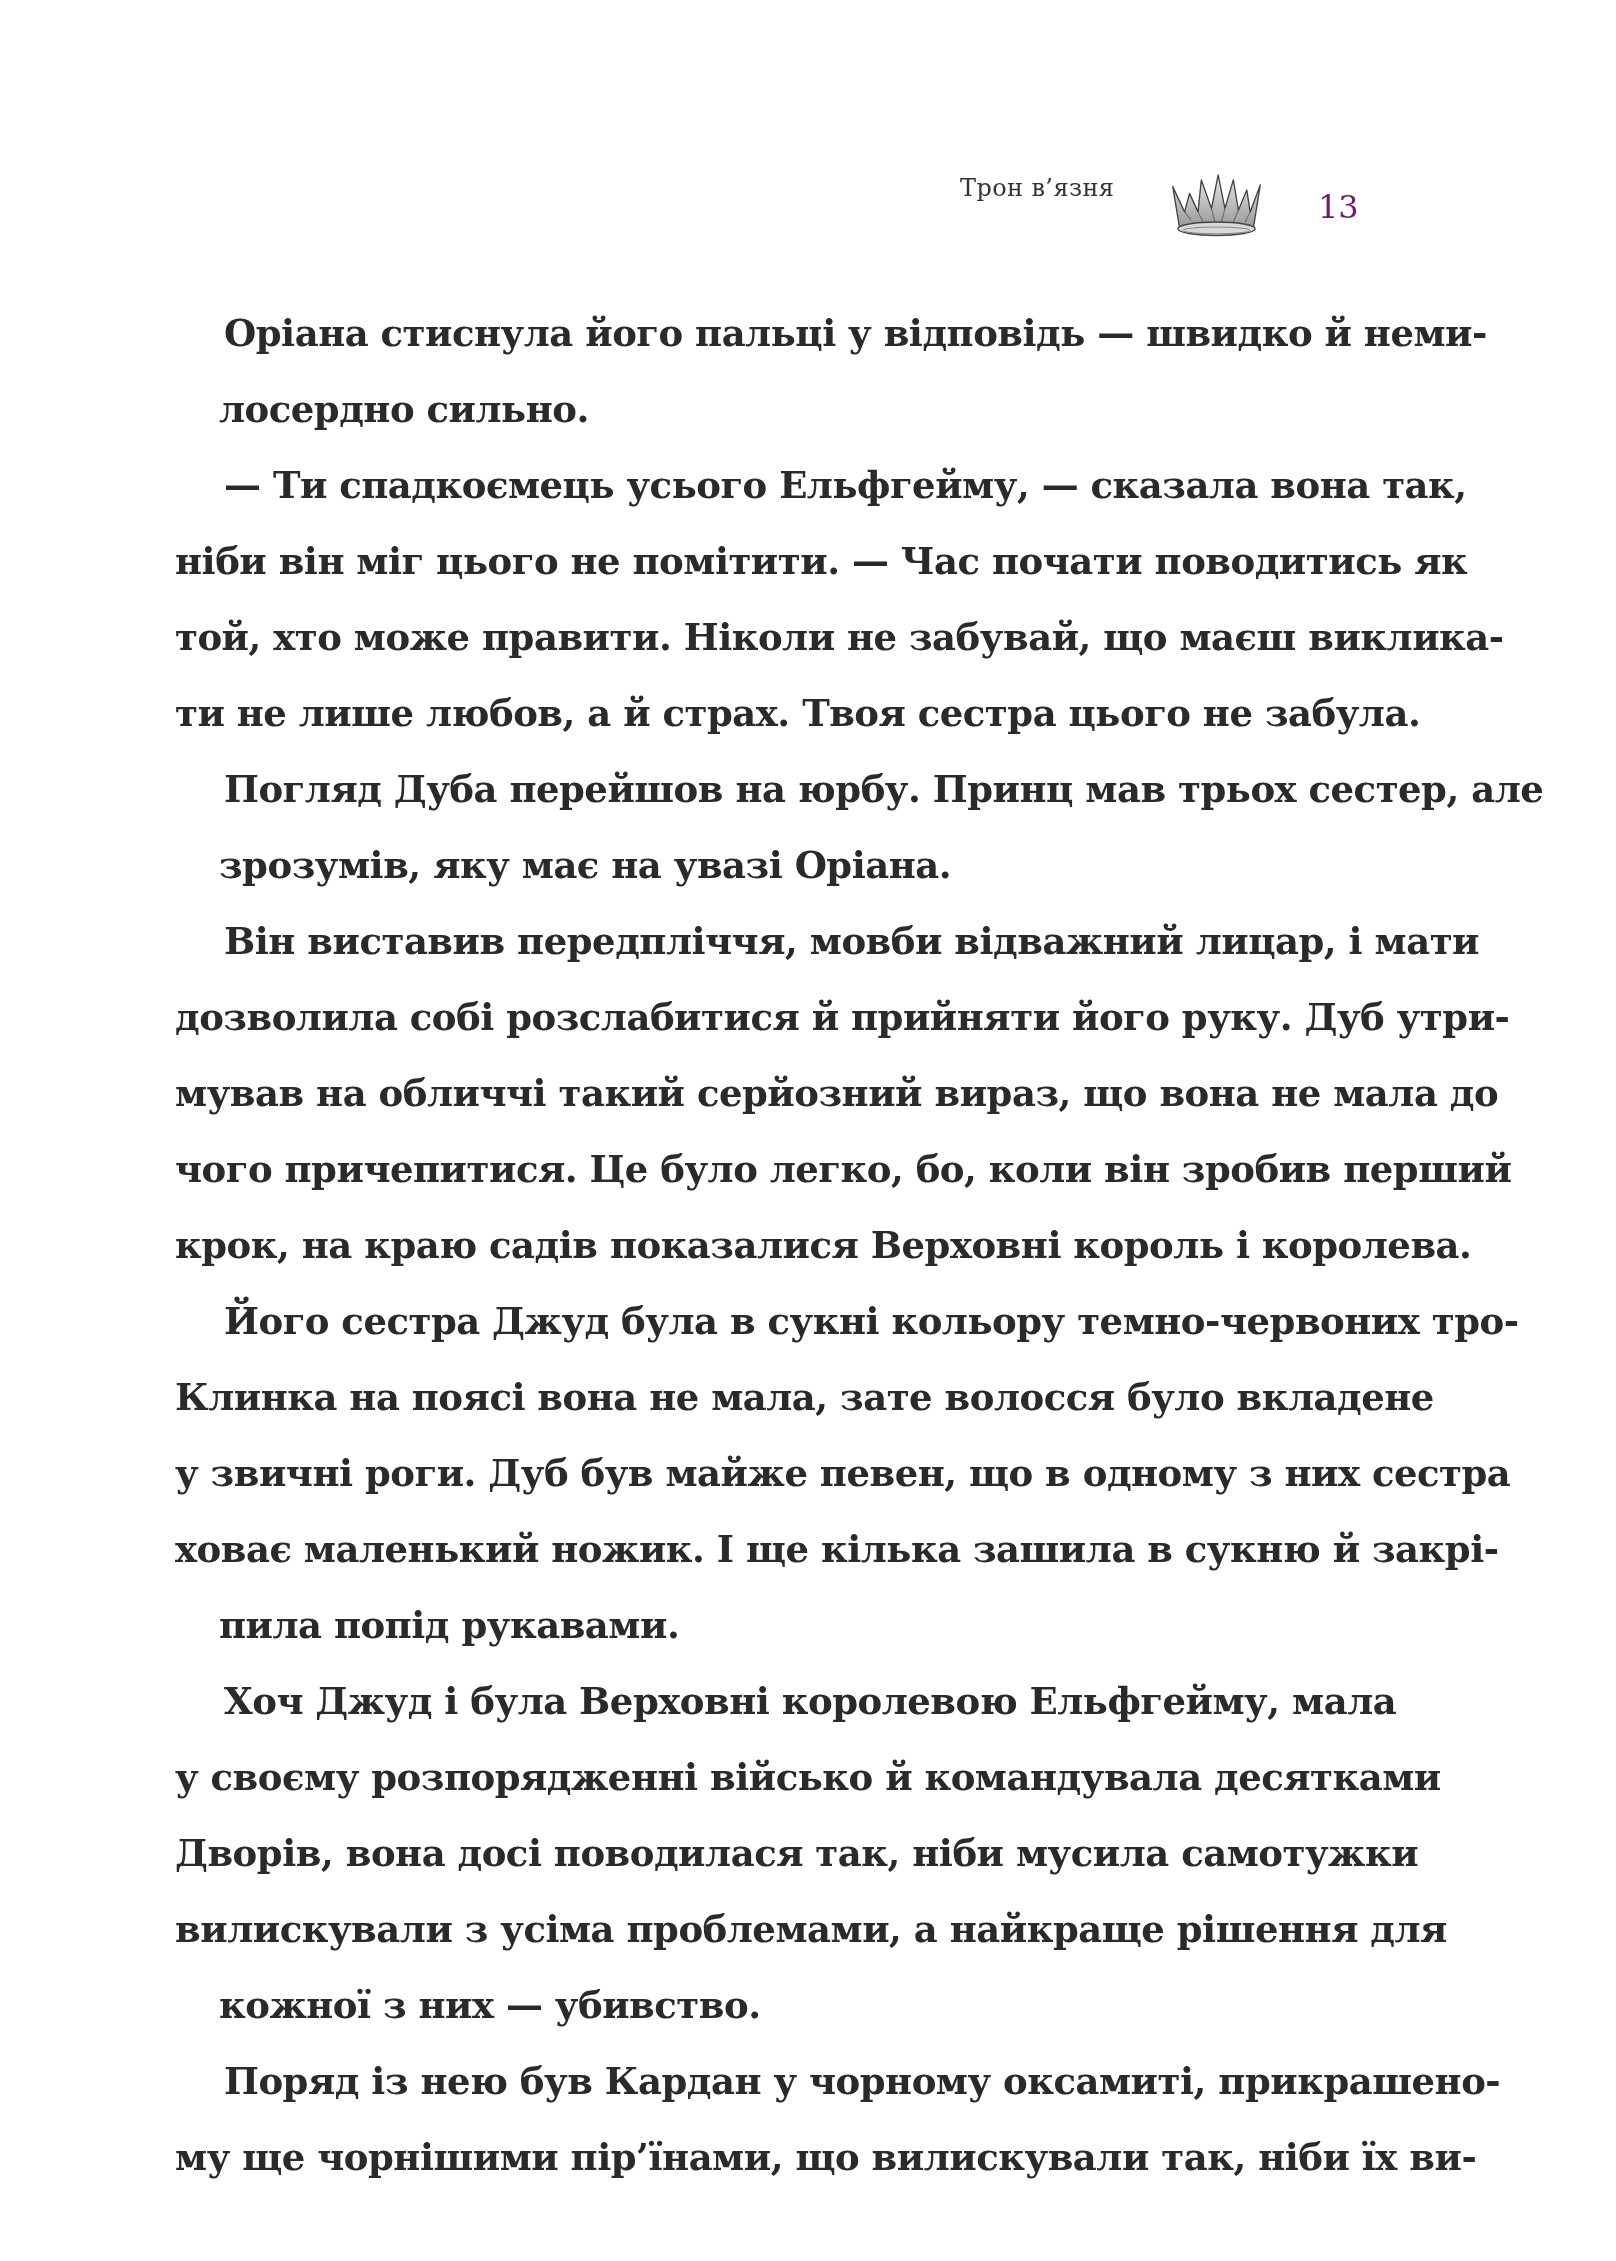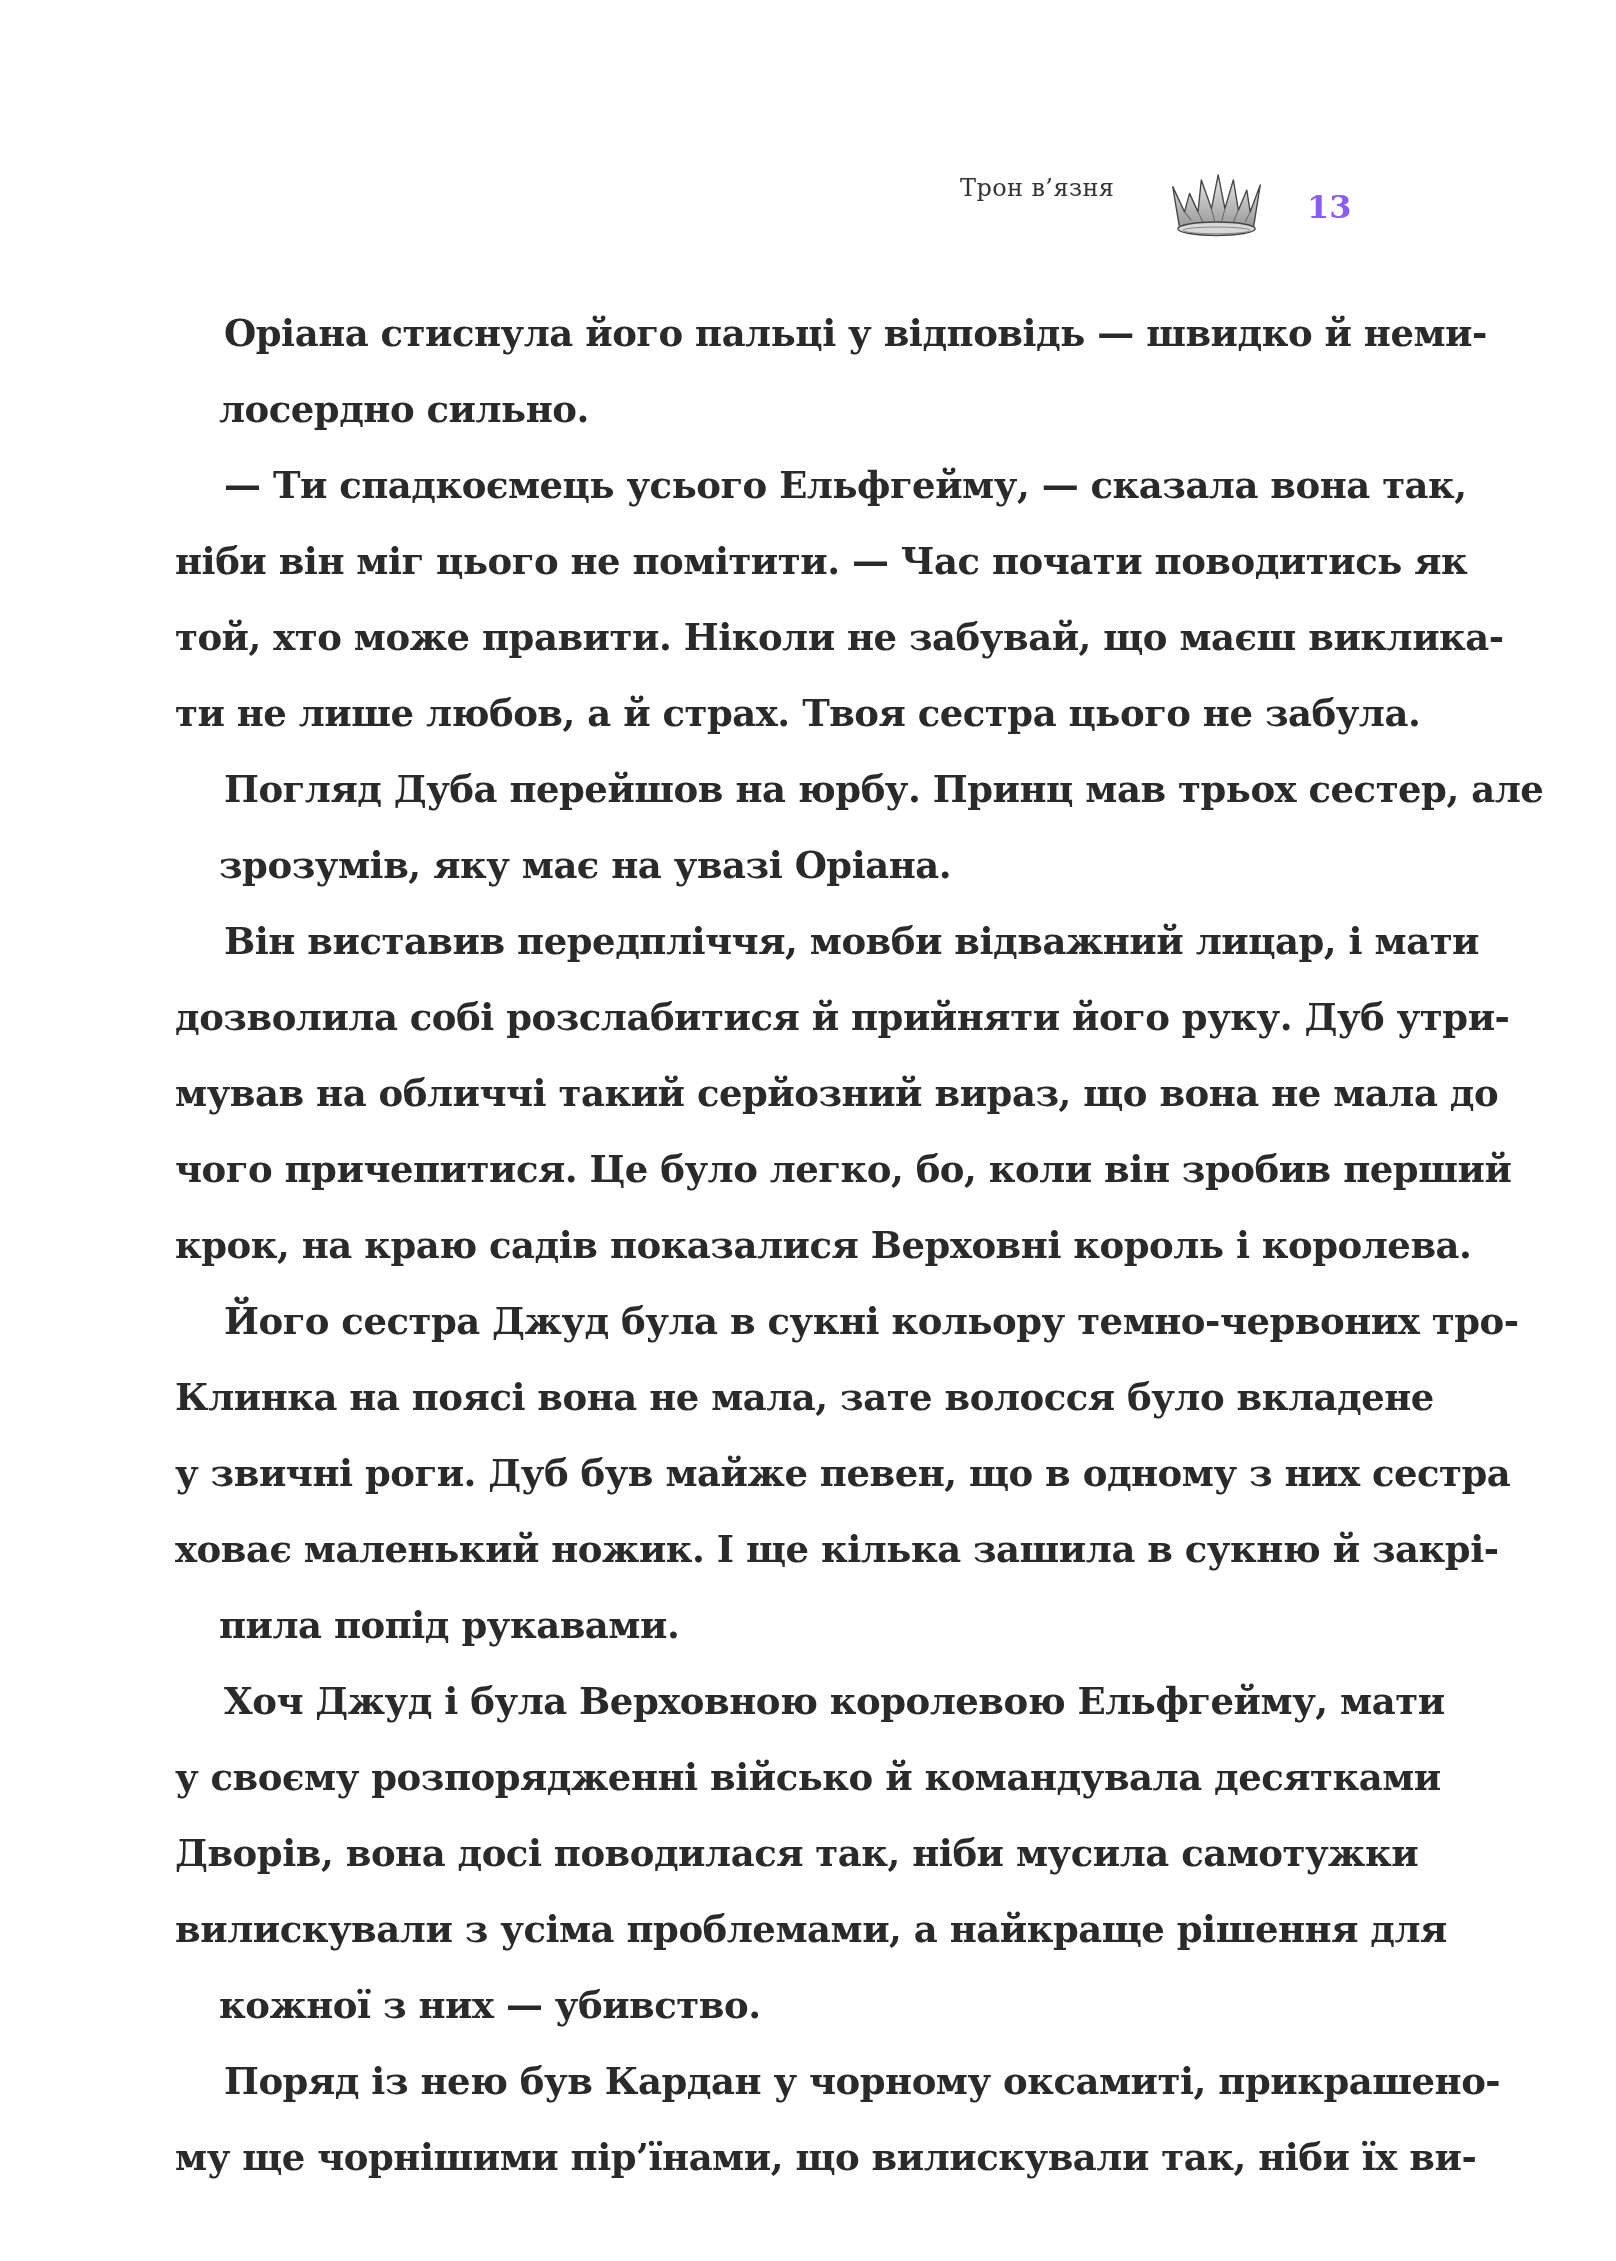--- a/index.html
+++ b/index.html
@@ -33,25 +33,25 @@
   }
   .crown {
     position: absolute;
     left: 240px;
     top: 4.2px;
     width: 101px;
     height: 76px;
   }
   .page-number {
     position: absolute;
-    left: 381px;
+    left: 392px;
     top: 23.6px;
     font-size: 32px;
-    font-weight: bold;
-    color: #8b5cf6;
+    font-weight: normal;
+    color: #701a75;
   }
   .body-text {
     position: absolute;
     top: 295px;
     left: 175px;
     width: 1216px;
   }
   .line {
     display: block;
     height: 76px;
@@ -107,21 +107,21 @@
   <span class="line indent">Він виставив передпліччя, мовби відважний лицар, і мати</span>
   <span class="line">дозволила собі розслабитися й прийняти його руку. Дуб утри-</span>
   <span class="line">мував на обличчі такий серйозний вираз, що вона не мала до</span>
   <span class="line">чого причепитися. Це було легко, бо, коли він зробив перший</span>
   <span class="line">крок, на краю садів показалися Верховні король і королева.</span>
   <span class="line indent">Його сестра Джуд була в сукні кольору темно-червоних тро-</span>
   <span class="line">Клинка на поясі вона не мала, зате волосся було вкладене</span>
   <span class="line">у звичні роги. Дуб був майже певен, що в одному з них сестра</span>
   <span class="line">ховає маленький ножик. І ще кілька зашила в сукню й закрі-</span>
   <span class="line last">пила попід рукавами.</span>
-  <span class="line indent">Хоч Джуд і була Верховною королевою Ельфгейму, мати</span>
+  <span class="line indent">Хоч Джуд і була Верховні королевою Ельфгейму, мала</span>
   <span class="line">у своєму розпорядженні військо й командувала десятками</span>
   <span class="line">Дворів, вона досі поводилася так, ніби мусила самотужки</span>
   <span class="line">вилискували з усіма проблемами, а найкраще рішення для</span>
   <span class="line last">кожної з них — убивство.</span>
   <span class="line indent">Поряд із нею був Кардан у чорному оксамиті, прикрашено-</span>
   <span class="line">му ще чорнішими пір’їнами, що вилискували так, ніби їх ви-</span>
 
 </div>
 
 

